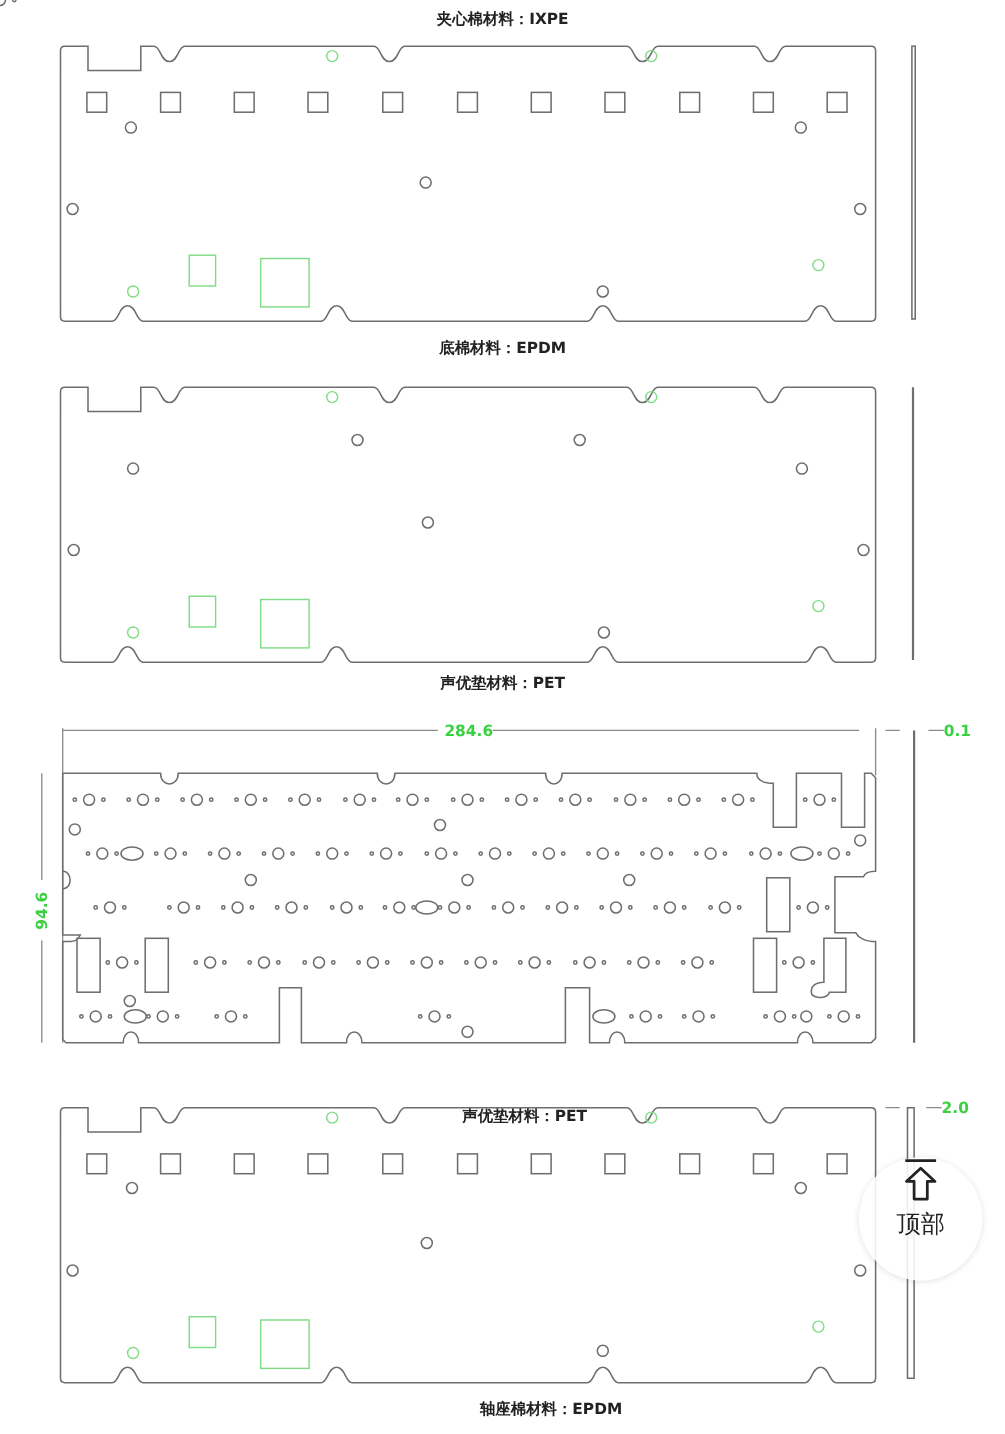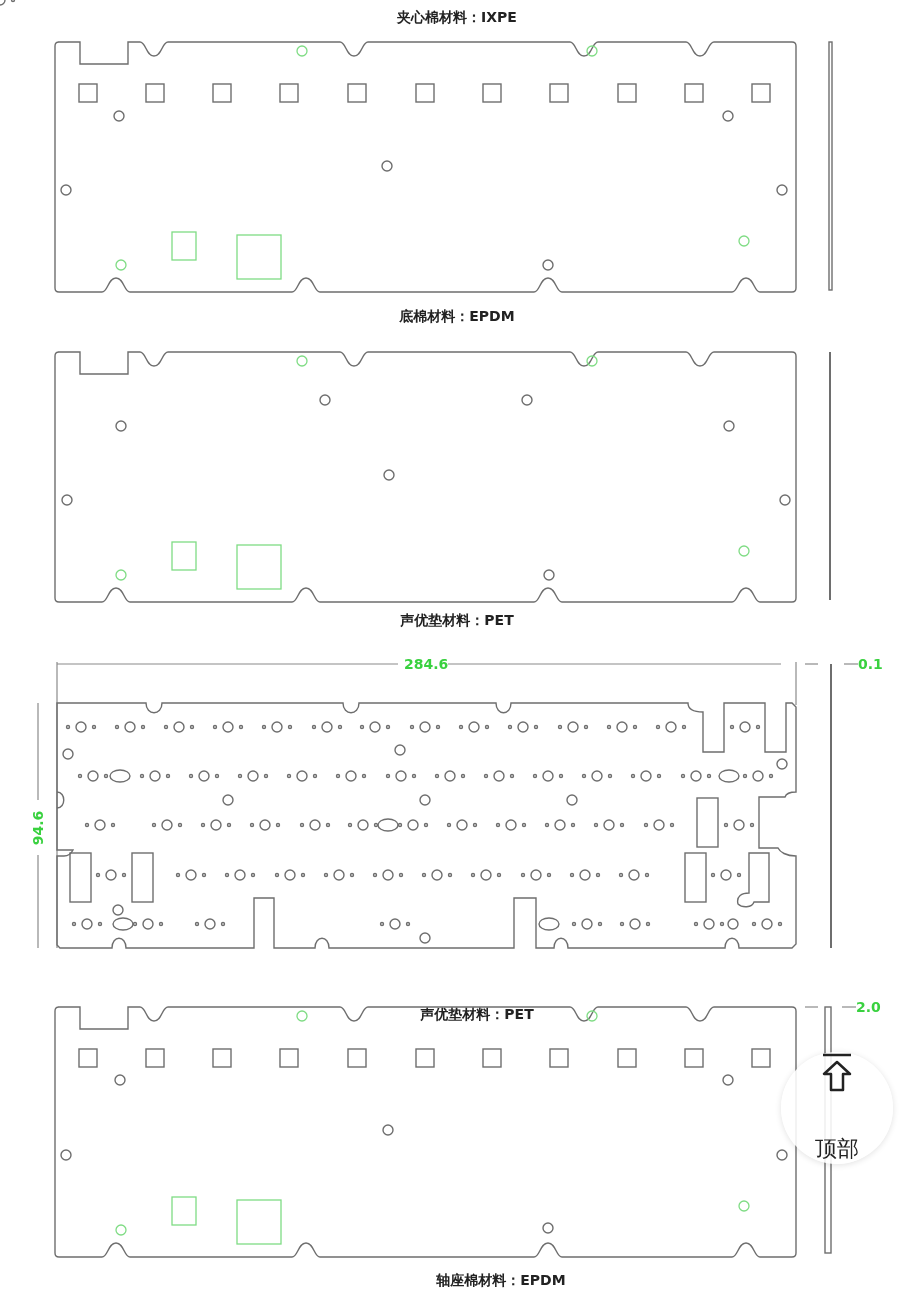--- a/index.html
+++ b/index.html
@@ -3,21 +3,21 @@
 <meta charset="utf-8">
 <style>
   html, body { margin: 0; padding: 0; background: #ffffff; }
   body { width: 914px; height: 1304px; position: relative; overflow: hidden; font-family: "DejaVu Sans", sans-serif; }
   .caption { position: absolute; left: 0; width: 914px; text-align: center; font-size: 14px; font-weight: bold; color: #222; letter-spacing: 0px; }
   svg.drawing { position: absolute; left: 0; top: 0; }
   .line { fill: none; stroke: #6e6e6e; stroke-width: 1.4; }
   .green { fill: none; stroke: #7fdc84; stroke-width: 1.3; }
   .dim { fill: none; stroke: #8a8a8a; stroke-width: 1.2; }
   .dim-text { font-family: "DejaVu Sans", sans-serif; font-size: 14px; font-weight: bold; fill: #39d13f; }
-  .back-to-top { position: absolute; left: 781px; top: 1052px; width: 112px; height: 112px; border-radius: 56px; background: rgba(255,255,255,0.88); box-shadow: 0 1px 6px rgba(0,0,0,0.12); display: flex; flex-direction: column; align-items: center; justify-content: space-between; cursor: pointer; }
+  .back-to-top { position: absolute; left: 781px; top: 1052px; width: 112px; height: 112px; border-radius: 56px; background: rgba(255,255,255,0.88); box-shadow: 0 1px 6px rgba(0,0,0,0.12); display: flex; flex-direction: column; align-items: center; justify-content: flex-start; cursor: pointer; }
   .back-to-top .label { font-size: 22px; color: #222; margin-top: 2px; }
 </style>
 </head>
 <body>
 
 <div class="caption" style="top:9px;">夹心棉材料：IXPE</div>
 <div class="caption" style="top:308px;">底棉材料：EPDM</div>
 <div class="caption" style="top:612px;">声优垫材料：PET</div>
 <div class="caption" style="top:1006px;padding-left:20px;">声优垫材料：PET</div>
 <div class="caption" style="top:1272px;margin-left:44px;">轴座棉材料：EPDM</div>

